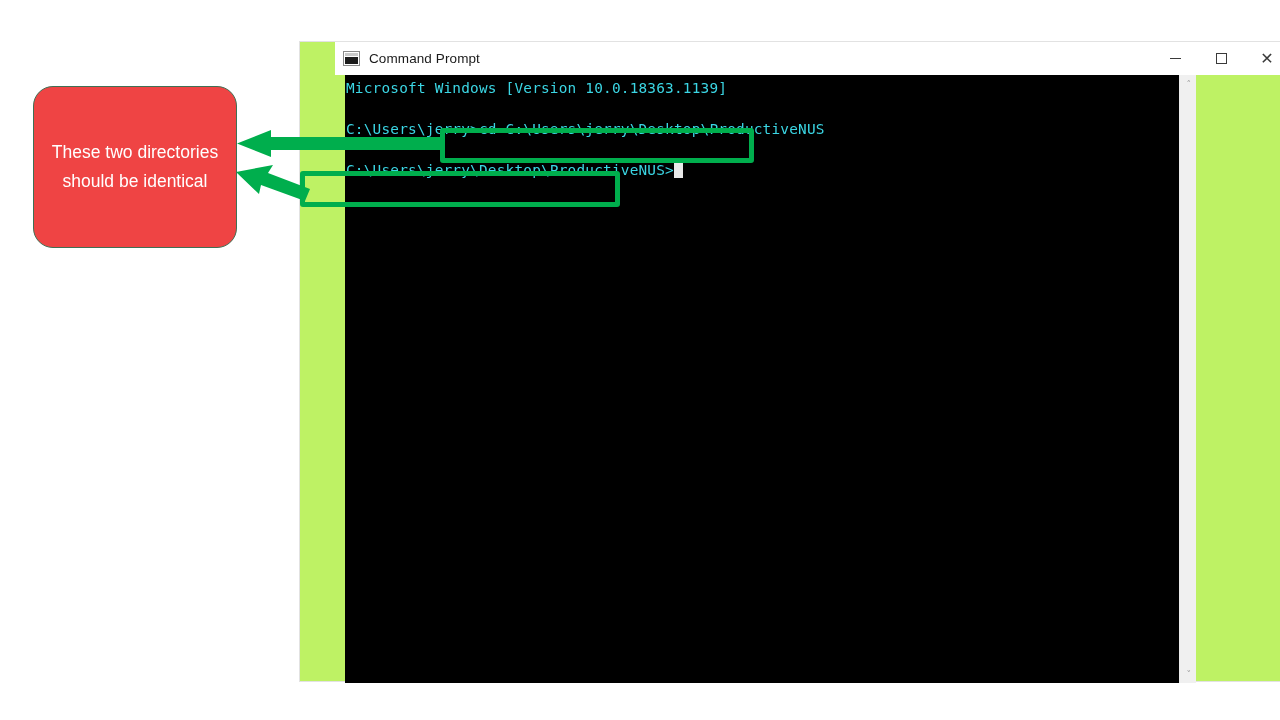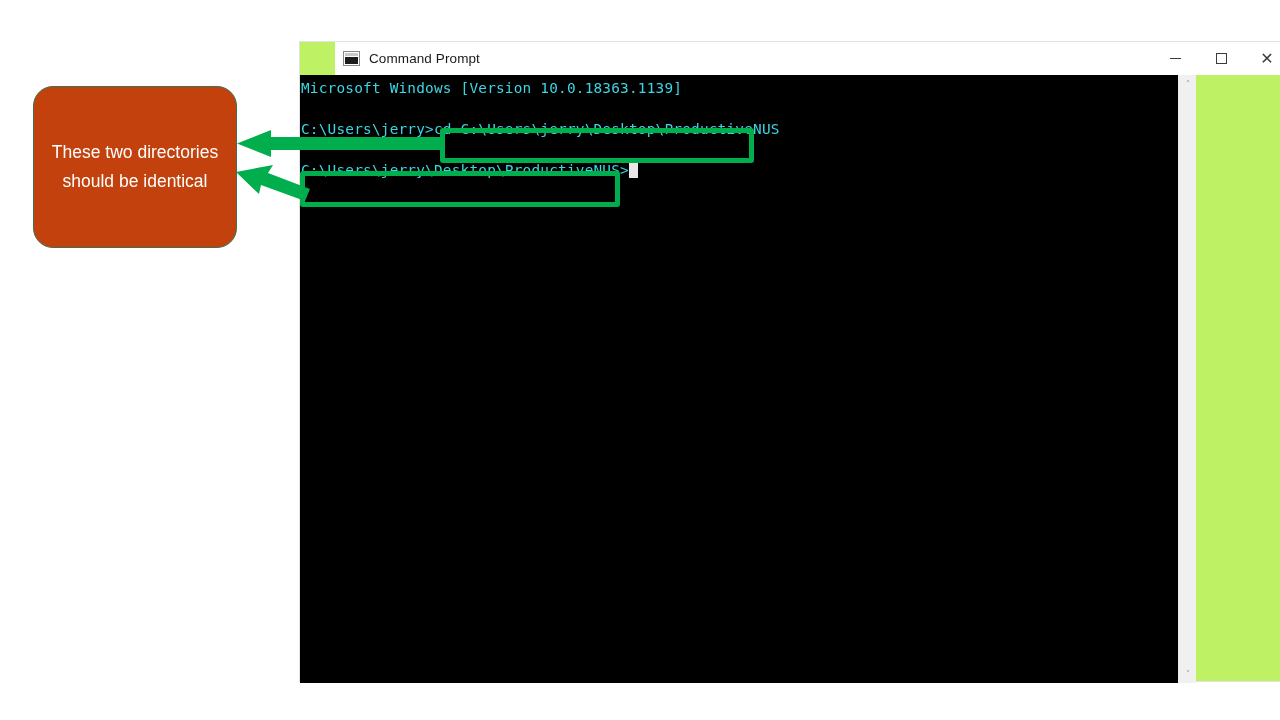--- a/index.html
+++ b/index.html
@@ -99,20 +99,21 @@
     width: 896px;
     height: 608px;
     display: flex;
   }
   .console {
     position: relative;
     width: 878px;
     height: 608px;
     background: #000000;
     overflow: hidden;
+    margin-left: 45px;
   }
   .console-lines {
     position: absolute;
     left: 1px;
     top: 3px;
     width: 100%;
   }
   .cline {
     font-family: "DejaVu Sans Mono", monospace;
     font-size: 14.4px;
@@ -149,21 +150,21 @@
   .sb-arrow.up { top: 0; }
   .sb-arrow.down { bottom: 0; }
 
   
   .callout {
     position: absolute;
     left: 33px;
     top: 86px;
     width: 204px;
     height: 162px;
-    background: #c2410c;
+    background: #ef4444;
     border: 1px solid #3f6f55;
     border-radius: 20px;
     display: flex;
     align-items: center;
     justify-content: center;
     text-align: center;
   }
   .callout-text {
     color: #ffffff;
     font-size: 17.5px;

